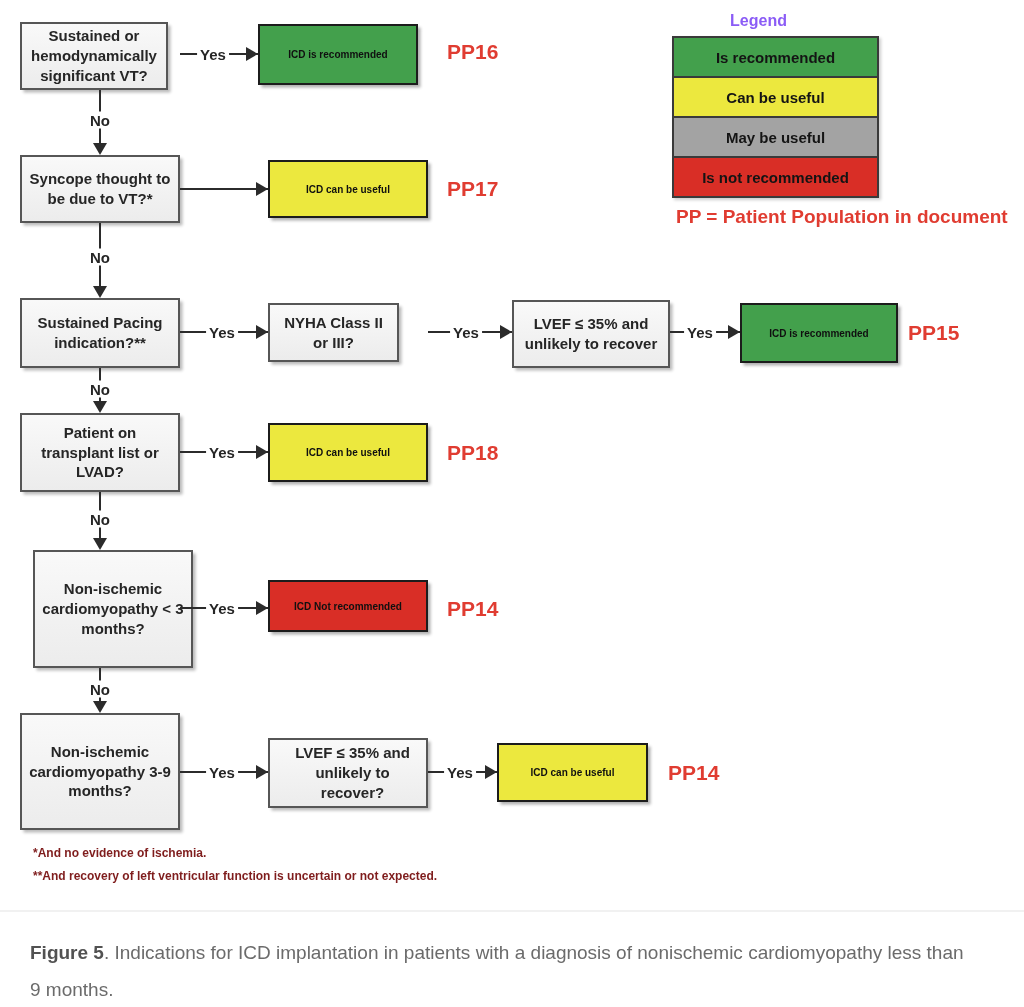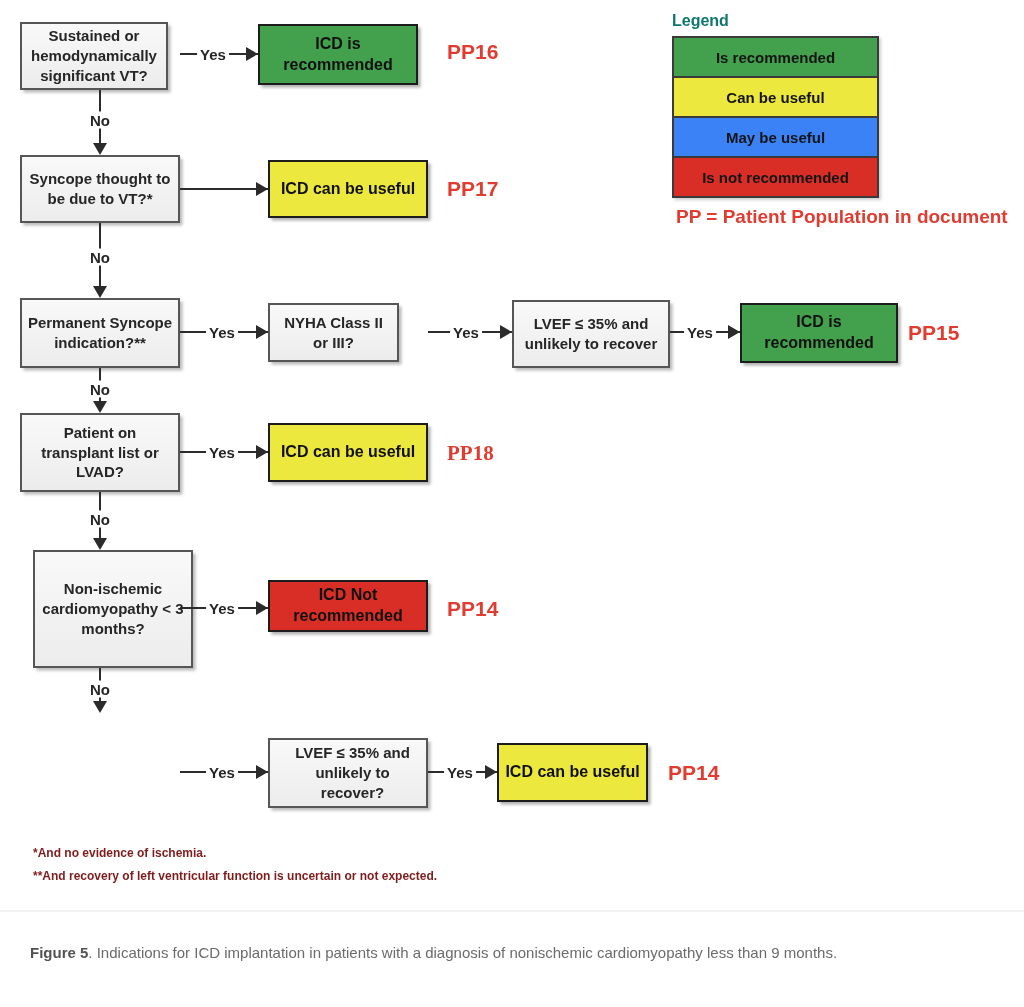--- a/index.html
+++ b/index.html
@@ -19,26 +19,26 @@
     display:flex;align-items:center;justify-content:center;
     text-align:center;font-weight:bold;font-size:15px;color:#262626;
     line-height:1.32;padding:2px 5px;
   }
   
   .rbox{
     position:absolute;box-sizing:border-box;
     border:2px solid #1c1c1c;
     box-shadow:2.5px 2.5px 3px rgba(0,0,0,0.32);
     display:flex;align-items:center;justify-content:center;
-    text-align:center;font-weight:bold;font-size:16px;color:#101010;
+    text-align:center;font-weight:bold;font-size:10px;color:#101010;
     line-height:1.3;padding:2px 4px;
   }
   .green{background:#43a04c;}
   .yellow{background:#ece83e;}
-  .orange{background:#3b82f6;}
+  .orange{background:#a3a3a3;}
   .red{background:#d92e26;}
 
   
   .hline{position:absolute;height:2px;background:#2b2b2b;}
   .vline{position:absolute;width:2px;background:#2b2b2b;}
   .arr-r{position:absolute;width:0;height:0;
     border-top:7px solid transparent;border-bottom:7px solid transparent;
     border-left:12px solid #2b2b2b;}
   .arr-d{position:absolute;width:0;height:0;
     border-left:7px solid transparent;border-right:7px solid transparent;
@@ -46,22 +46,22 @@
   .lbl{
     position:absolute;background:#ffffff;font-weight:bold;font-size:15px;
     color:#262626;padding:0 3px;transform:translate(-50%,-50%);white-space:nowrap;
   }
 
   
   .pp{position:absolute;color:#e03c31;font-size:21px;font-weight:bold;white-space:nowrap;}
 
   
   .legend-title{
-    position:absolute;left:672px;top:12px;width:173px;
-    font-weight:bold;font-size:16px;color:#0f766e;
+    position:absolute;left:672px;top:12px;width:173px;text-align:center;
+    font-weight:bold;font-size:16px;color:#8b5cf6;
   }
   .legend-box{
     position:absolute;left:672px;top:36px;width:207px;
     border:2px solid #3a3a3a;box-shadow:2px 2px 3px rgba(0,0,0,0.2);
     box-sizing:border-box;background:#fff;
   }
   .legend-row{
     height:38px;display:flex;align-items:center;justify-content:center;
     font-weight:bold;font-size:15px;color:#141414;
     border-bottom:2px solid #3a3a3a;text-align:center;
@@ -75,21 +75,21 @@
   
   .footnote{
     position:absolute;left:33px;font-weight:bold;font-size:12px;color:#7f1d1d;
     white-space:nowrap;
   }
 
   
   .separator{position:absolute;left:0;top:910px;width:1024px;height:2px;background:#f1f1f1;}
   .caption{
     position:absolute;left:30px;top:934px;width:940px;
-    font-size:15px;line-height:37px;color:#6b6b6b;
+    font-size:19px;line-height:37px;color:#6b6b6b;
   }
   .caption .cap-label{font-weight:bold;color:#525252;}
 </style>
 </head>
 <body>
 
 <div class="stage">
 
   <div class="qbox" style="left:20px;top:22px;width:148px;height:68px;">Sustained or hemodynamically significant VT?</div>
   <div class="hline" style="left:180px;top:53px;width:78px;"></div>
@@ -105,21 +105,21 @@
   <div class="qbox" style="left:20px;top:155px;width:160px;height:68px;">Syncope thought to be due to VT?*</div>
   <div class="hline" style="left:180px;top:188px;width:88px;"></div>
   <div class="arr-r" style="left:256px;top:182px;"></div>
   <div class="rbox yellow" style="left:268px;top:160px;width:160px;height:58px;">ICD can be useful</div>
   <div class="pp" style="left:447px;top:177px;">PP17</div>
 
   <div class="vline" style="left:99px;top:223px;height:73px;"></div>
   <div class="lbl" style="left:100px;top:257px;">No</div>
   <div class="arr-d" style="left:93px;top:286px;"></div>
 
-  <div class="qbox" style="left:20px;top:298px;width:160px;height:70px;">Permanent Syncope indication?**</div>
+  <div class="qbox" style="left:20px;top:298px;width:160px;height:70px;">Sustained Pacing indication?**</div>
   <div class="hline" style="left:180px;top:331px;width:88px;"></div>
   <div class="arr-r" style="left:256px;top:325px;"></div>
   <div class="lbl" style="left:222px;top:332px;">Yes</div>
   <div class="qbox" style="left:268px;top:303px;width:131px;height:59px;">NYHA Class II or III?</div>
   <div class="hline" style="left:428px;top:331px;width:84px;"></div>
   <div class="arr-r" style="left:500px;top:325px;"></div>
   <div class="lbl" style="left:466px;top:332px;">Yes</div>
   <div class="qbox" style="left:512px;top:300px;width:158px;height:68px;">LVEF ≤ 35% and unlikely to recover</div>
   <div class="hline" style="left:670px;top:331px;width:70px;"></div>
   <div class="arr-r" style="left:728px;top:325px;"></div>
@@ -129,37 +129,38 @@
 
   <div class="vline" style="left:99px;top:368px;height:43px;"></div>
   <div class="lbl" style="left:100px;top:389px;">No</div>
   <div class="arr-d" style="left:93px;top:401px;"></div>
 
   <div class="qbox" style="left:20px;top:413px;width:160px;height:79px;">Patient on transplant list or LVAD?</div>
   <div class="hline" style="left:180px;top:451px;width:88px;"></div>
   <div class="arr-r" style="left:256px;top:445px;"></div>
   <div class="lbl" style="left:222px;top:452px;">Yes</div>
   <div class="rbox yellow" style="left:268px;top:423px;width:160px;height:59px;">ICD can be useful</div>
-  <div class="pp" style="left:447px;top:441px;font-family:Liberation Serif, serif;">PP18</div>
+  <div class="pp" style="left:447px;top:441px;">PP18</div>
 
   <div class="vline" style="left:99px;top:492px;height:56px;"></div>
   <div class="lbl" style="left:100px;top:519px;">No</div>
   <div class="arr-d" style="left:93px;top:538px;"></div>
 
   <div class="qbox" style="left:33px;top:550px;width:160px;height:118px;">Non-ischemic cardiomyopathy &lt; 3 months?</div>
   <div class="hline" style="left:180px;top:607px;width:88px;"></div>
   <div class="arr-r" style="left:256px;top:601px;"></div>
   <div class="lbl" style="left:222px;top:608px;">Yes</div>
   <div class="rbox red" style="left:268px;top:580px;width:160px;height:52px;">ICD Not recommended</div>
   <div class="pp" style="left:447px;top:597px;">PP14</div>
 
   <div class="vline" style="left:99px;top:668px;height:43px;"></div>
   <div class="lbl" style="left:100px;top:689px;">No</div>
   <div class="arr-d" style="left:93px;top:701px;"></div>
 
+  <div class="qbox" style="left:20px;top:713px;width:160px;height:117px;">Non-ischemic cardiomyopathy 3-9 months?</div>
   <div class="hline" style="left:180px;top:771px;width:88px;"></div>
   <div class="arr-r" style="left:256px;top:765px;"></div>
   <div class="lbl" style="left:222px;top:772px;">Yes</div>
   <div class="qbox" style="left:268px;top:738px;width:160px;height:70px;padding-left:14px;">LVEF ≤ 35% and unlikely to recover?</div>
   <div class="hline" style="left:428px;top:771px;width:69px;"></div>
   <div class="arr-r" style="left:485px;top:765px;"></div>
   <div class="lbl" style="left:460px;top:772px;">Yes</div>
   <div class="rbox yellow" style="left:497px;top:743px;width:151px;height:59px;">ICD can be useful</div>
   <div class="pp" style="left:668px;top:761px;">PP14</div>
 

